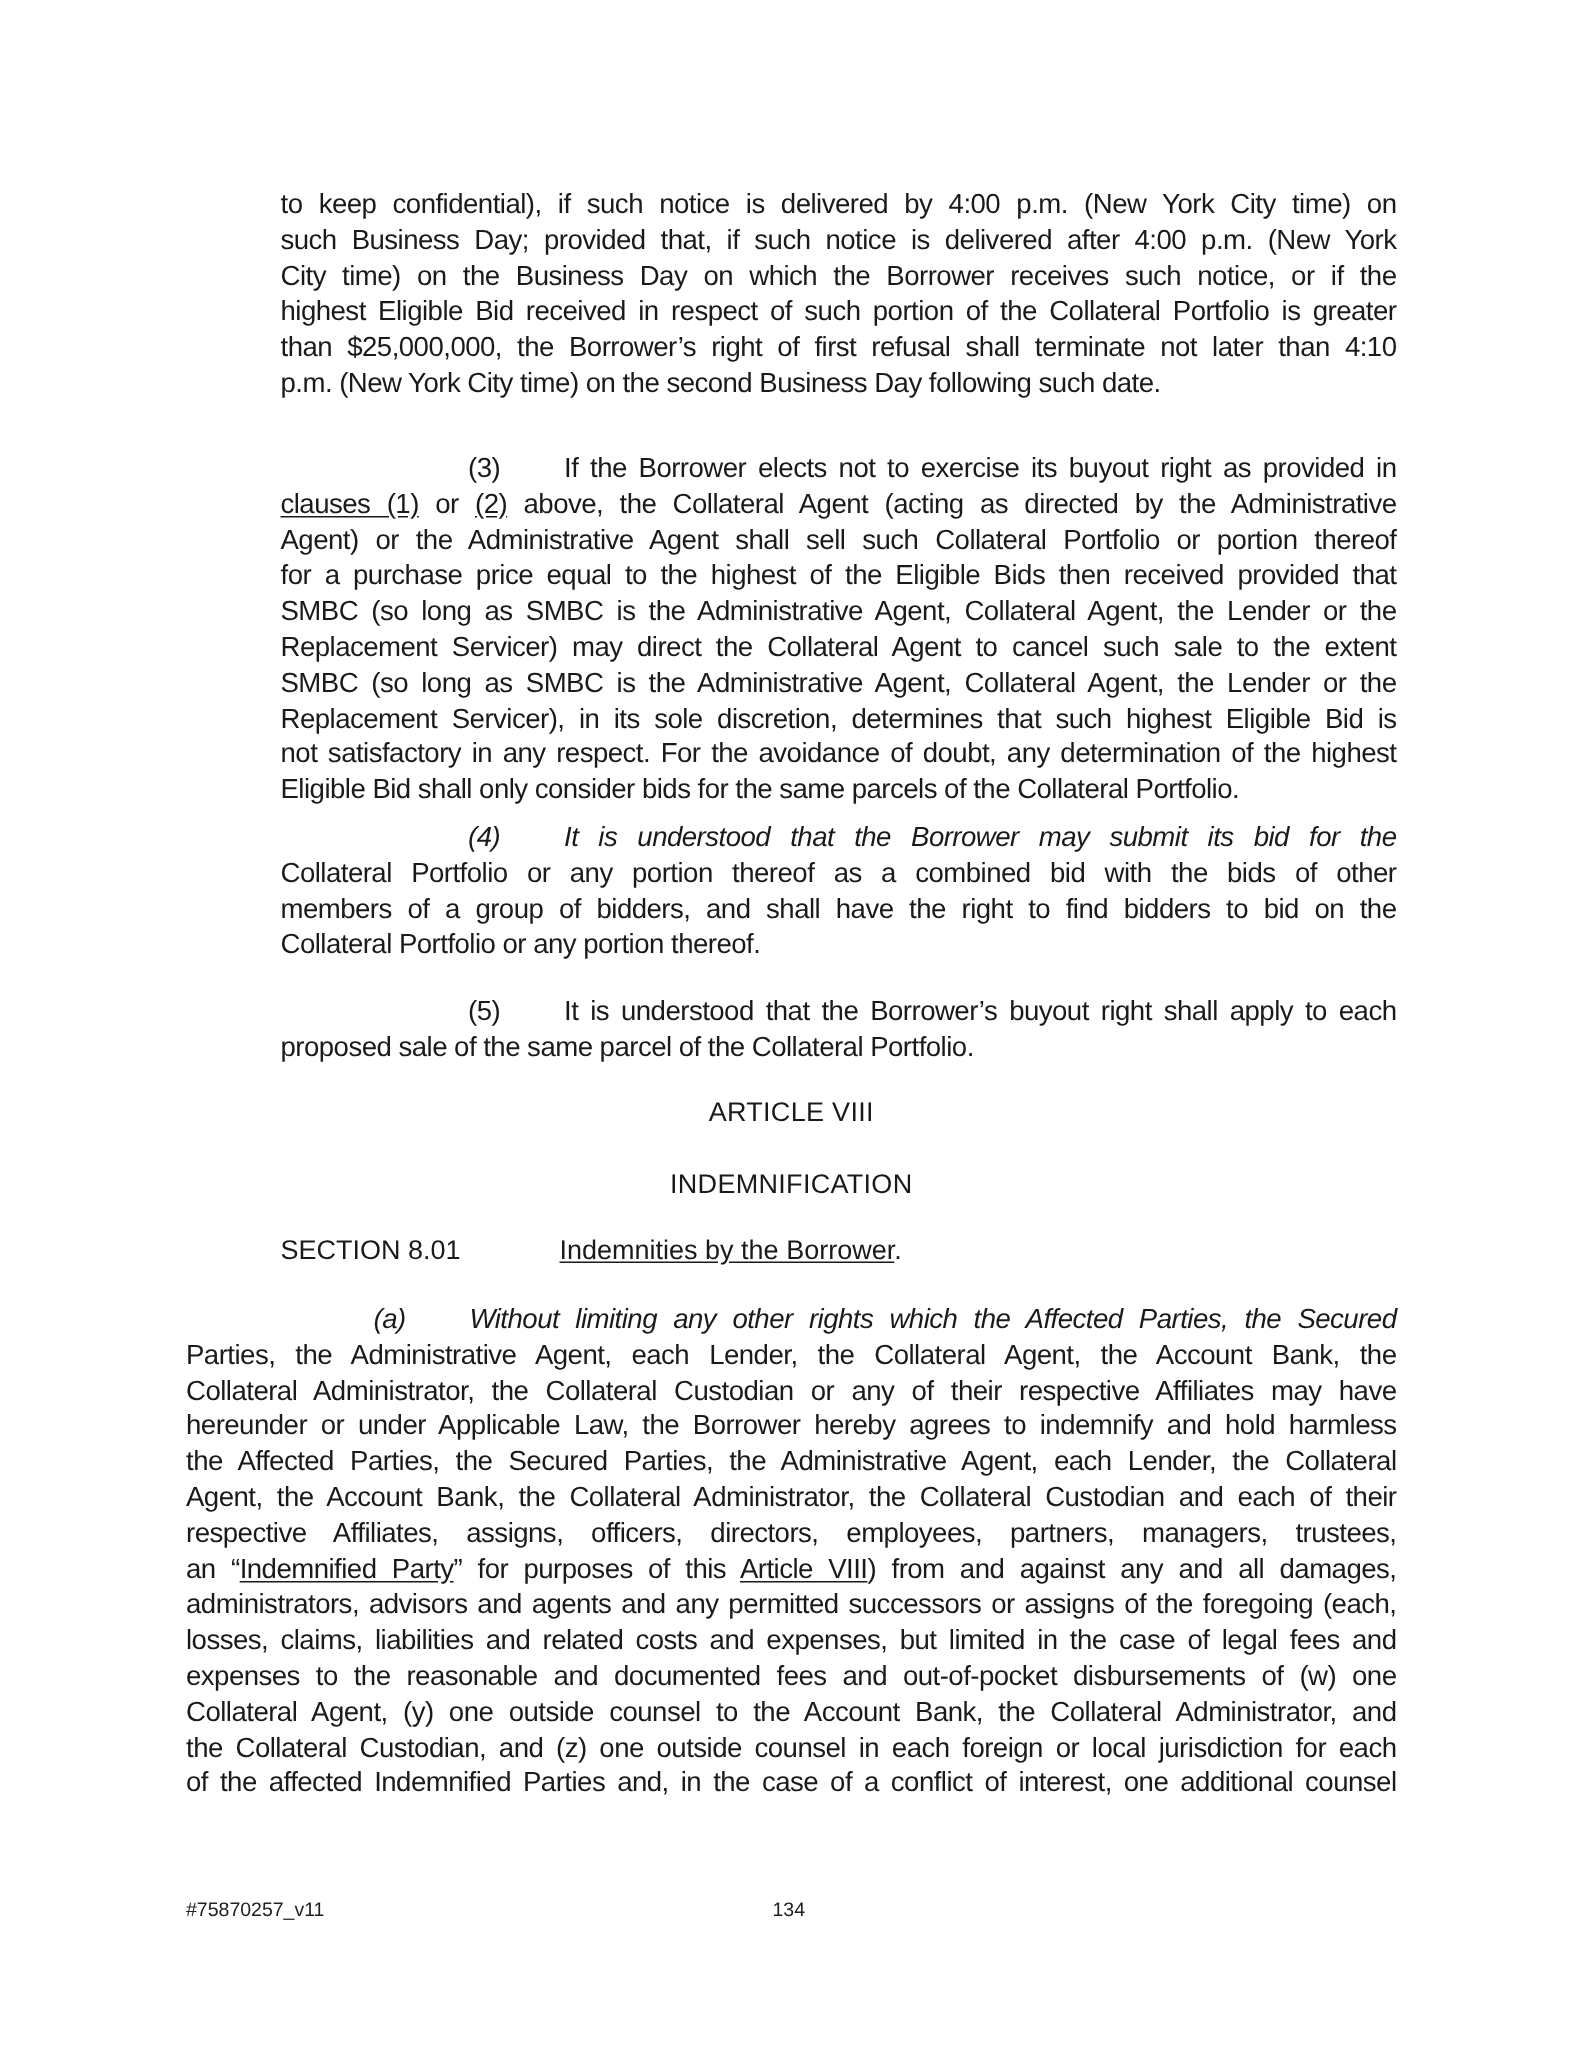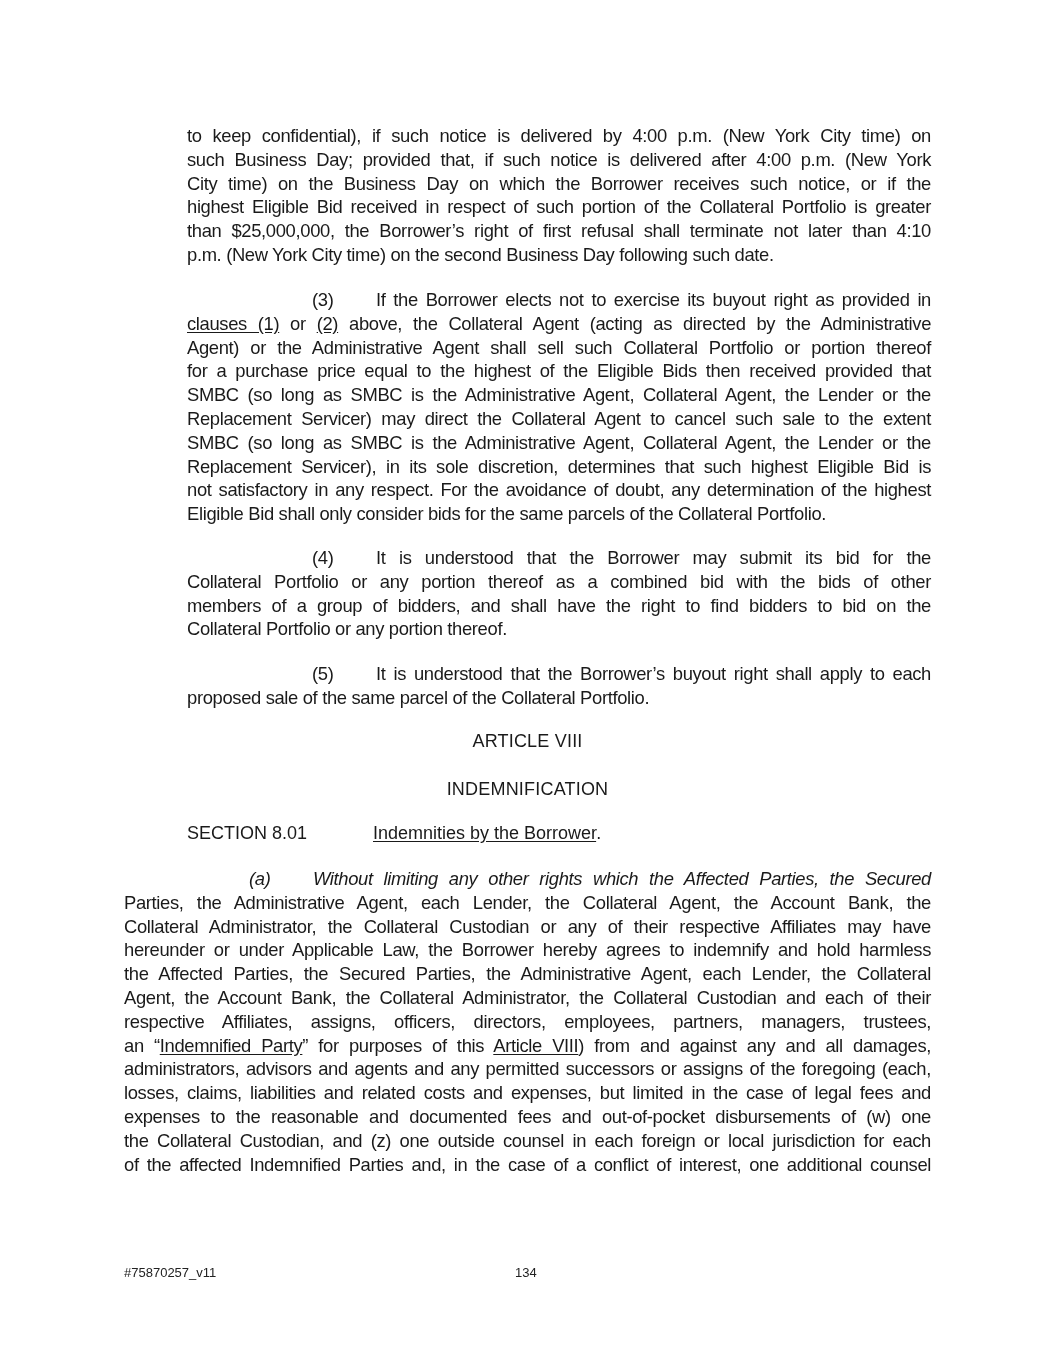--- a/index.html
+++ b/index.html
@@ -94,41 +94,41 @@
 
   <div class="para" style="left:187px; top:124px; width:744px;">
     <span class="line"><span class="line-inner">to keep confidential), if such notice is delivered by 4:00 p.m. (New York City time) on</span></span>
     <span class="line"><span class="line-inner">such Business Day; provided that, if such notice is delivered after 4:00 p.m. (New York</span></span>
     <span class="line"><span class="line-inner">City time) on the Business Day on which the Borrower receives such notice, or if the</span></span>
     <span class="line"><span class="line-inner">highest Eligible Bid received in respect of such portion of the Collateral Portfolio is greater</span></span>
     <span class="line"><span class="line-inner">than $25,000,000, the Borrower’s right of first refusal shall terminate not later than 4:10</span></span>
     <span class="line last"><span class="line-inner">p.m. (New York City time) on the second Business Day following such date.</span></span>
   </div>
 
-  <div class="para" style="left:187px; top:288px; width:744px;">
+  <div class="para" style="left:187px; top:300px; width:744px;">
     <span class="line" style="padding-left:125px; box-sizing:border-box;">
       <span class="line-inner">
         <span class="indent-num">(3)</span><span>If the Borrower elects not to exercise its buyout right as provided in</span>
       </span>
     </span>
     <span class="line">
       <span class="line-inner"><span class="u">clauses (1)</span><span> or </span><span class="u">(2)</span><span> above, the Collateral Agent (acting as directed by the Administrative</span></span>
     </span>
     <span class="line"><span class="line-inner">Agent) or the Administrative Agent shall sell such Collateral Portfolio or portion thereof</span></span>
     <span class="line"><span class="line-inner">for a purchase price equal to the highest of the Eligible Bids then received provided that</span></span>
     <span class="line"><span class="line-inner">SMBC (so long as SMBC is the Administrative Agent, Collateral Agent, the Lender or the</span></span>
     <span class="line"><span class="line-inner">Replacement Servicer) may direct the Collateral Agent to cancel such sale to the extent</span></span>
     <span class="line"><span class="line-inner">SMBC (so long as SMBC is the Administrative Agent, Collateral Agent, the Lender or the</span></span>
     <span class="line"><span class="line-inner">Replacement Servicer), in its sole discretion, determines that such highest Eligible Bid is</span></span>
     <span class="line"><span class="line-inner">not satisfactory in any respect.  For the avoidance of doubt, any determination of the highest</span></span>
     <span class="line last"><span class="line-inner">Eligible Bid shall only consider bids for the same parcels of the Collateral Portfolio.</span></span>
   </div>
 
   <div class="para" style="left:187px; top:546px; width:744px;">
-    <span class="line" style="padding-left:125px; box-sizing:border-box;">
+    <span class="line" style="padding-left:125px; box-sizing:border-box;font-style:italic;">
       <span class="line-inner">
         <span class="indent-num">(4)</span><span>It is understood that the Borrower may submit its bid for the</span>
       </span>
     </span>
     <span class="line"><span class="line-inner">Collateral Portfolio or any portion thereof as a combined bid with the bids of other</span></span>
     <span class="line"><span class="line-inner">members of a group of bidders, and shall have the right to find bidders to bid on the</span></span>
     <span class="line last"><span class="line-inner">Collateral Portfolio or any portion thereof.</span></span>
   </div>
 
   <div class="para" style="left:187px; top:662px; width:744px;">
@@ -159,20 +159,21 @@
     <span class="line"><span class="line-inner">hereunder or under Applicable Law, the Borrower hereby agrees to indemnify and hold harmless</span></span>
     <span class="line"><span class="line-inner">the Affected Parties, the Secured Parties, the Administrative Agent, each Lender, the Collateral</span></span>
     <span class="line"><span class="line-inner">Agent, the Account Bank, the Collateral Administrator, the Collateral Custodian and each of their</span></span>
     <span class="line"><span class="line-inner">respective Affiliates, assigns, officers, directors, employees, partners, managers, trustees,</span></span>
     <span class="line">
       <span class="line-inner"><span>an “</span><span class="u">Indemnified Party</span><span>” for purposes of this </span><span class="u">Article VIII</span><span>) from and against any and all damages,</span></span>
     </span>
     <span class="line"><span class="line-inner">administrators, advisors and agents and any permitted successors or assigns of the foregoing (each,</span></span>
     <span class="line"><span class="line-inner">losses, claims, liabilities and related costs and expenses, but limited in the case of legal fees and</span></span>
     <span class="line"><span class="line-inner">expenses to the reasonable and documented fees and out-of-pocket disbursements of (w) one</span></span>
+    <span class="line"><span class="line-inner">Collateral Agent, (y) one outside counsel to the Account Bank, the Collateral Administrator, and</span></span>
     <span class="line"><span class="line-inner">the Collateral Custodian, and (z) one outside counsel in each foreign or local jurisdiction for each</span></span>
     <span class="line"><span class="line-inner">of the affected Indemnified Parties and, in the case of a conflict of interest, one additional counsel</span></span>
   </div>
 
   <div class="footer" style="left:124px; top:1265px;">#75870257_v11</div>
   <div class="footer" style="left:515px; top:1265px;">134</div>
 
 </div>
 
 </body></html>

